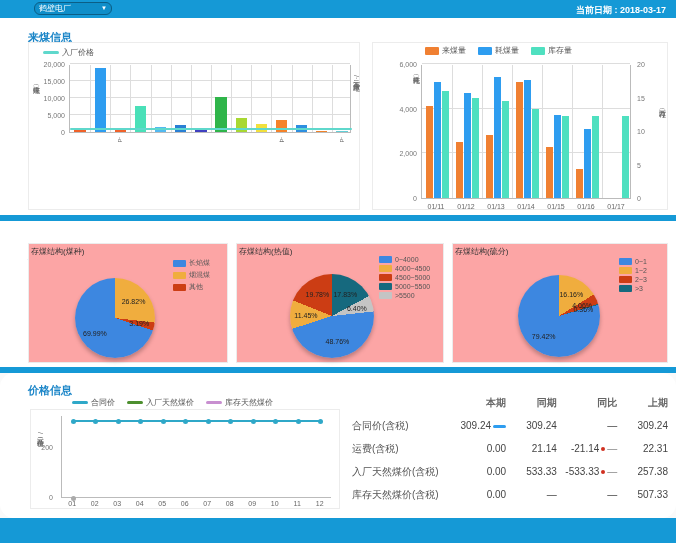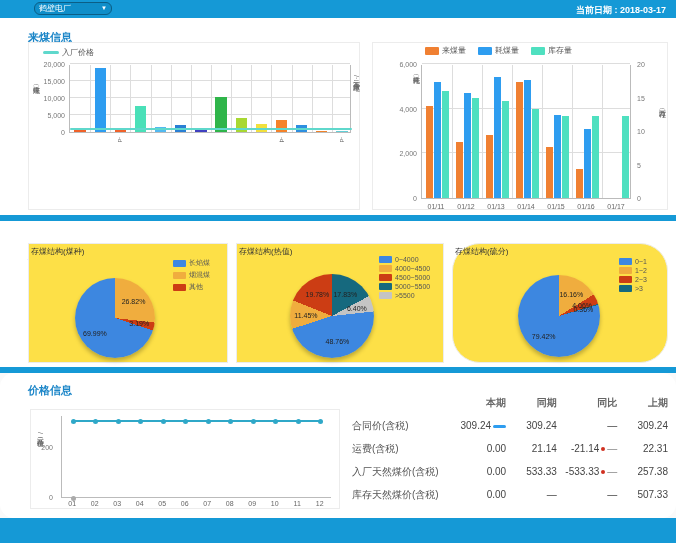--- a/index.html
+++ b/index.html
@@ -34,21 +34,21 @@
   .gridline-h { position:absolute; left:0; width:100%; height:1px; background:#ddd; }
   .gridline-v { position:absolute; top:0; width:1px; height:100%; background:#ddd; }
   .bar { position:absolute; bottom:0; }
   .ytick { position:absolute; font-size:7px; color:#777; text-align:right; width:32px; }
   .ytick2 { position:absolute; font-size:7px; color:#777; text-align:left; }
   .xlabel-v { position:absolute; font-size:6px; color:#666; writing-mode:vertical-rl; text-orientation:mixed; white-space:nowrap; }
   .xlabel-h { position:absolute; font-size:7px; color:#666; text-align:center; }
   .axis-label-v { position:absolute; font-size:7px; color:#666; writing-mode:vertical-rl; text-orientation:mixed; white-space:nowrap; }
   .overlay-line { position:absolute; height:2px; border-radius:1px; }
 
-  .pie-box { position:absolute; border:1px solid #ececec; background:#fde047; }
+  .pie-box { position:absolute; border:1px solid #ececec; background:#fca5a5; }
   .pie-title { position:absolute; left:2px; top:2px; font-size:8px; color:#333; }
   .pie { position:absolute; border-radius:50%; box-shadow:0 3px 4px rgba(0,0,0,0.25); }
   .pie-label { position:absolute; font-size:7px; color:#222; transform:translate(-50%,-50%); white-space:nowrap; }
   .pie-legend { position:absolute; display:flex; flex-direction:column; gap:2px; }
   .pie-legend .legend-item { gap:3px; font-size:7px; }
   .pie-legend .legend-swatch { width:13px; height:7px; }
 
   .dot { position:absolute; border-radius:50%; }
 
   .ptable { position:absolute; font-size:10px; color:#444; }
@@ -265,21 +265,21 @@
           <div class="legend-item">
             <div class="legend-swatch" style="background: rgb(22, 105, 126);"></div>
             <div>5000~5500</div>
           </div>
           <div class="legend-item">
             <div class="legend-swatch" style="background: rgb(196, 196, 196);"></div>
             <div>&gt;5500</div>
           </div>
         </div>
       </div>
-    <div class="pie-box" style="left:452px; top:22px; width:216px; height:120px;border-radius:28px;" id="pie3">
+    <div class="pie-box" style="left:452px; top:22px; width:216px; height:120px;" id="pie3">
         <div class="pie-title">存煤结构(硫分)</div>
         <div class="pie" style="left: 65px; top: 31px; width: 82px; height: 82px; background: conic-gradient(rgb(240, 173, 62) 0deg, rgb(240, 173, 62) 58.176deg, rgb(204, 61, 20) 58.176deg, rgb(204, 61, 20) 72.792deg, rgb(22, 105, 126) 72.792deg, rgb(22, 105, 126) 74.088deg, rgb(61, 135, 224) 74.088deg, rgb(61, 135, 224) 360deg);"></div>
         <div class="pie-label" style="left: 90.6863px; top: 92.2896px;">79.42%</div>
         <div class="pie-label" style="left: 118.358px; top: 49.7861px;">16.16%</div>
         <div class="pie-label" style="left: 129.128px; top: 61.452px;">4.06%</div>
         <div class="pie-label" style="left: 130.366px; top: 64.7548px;">0.36%</div>
         <div class="pie-legend" style="left: 166px; top: 14px;">
           <div class="legend-item">
             <div class="legend-swatch" style="background: rgb(61, 135, 224);"></div>
             <div>0~1</div>
@@ -296,20 +296,34 @@
             <div class="legend-swatch" style="background: rgb(22, 105, 126);"></div>
             <div>&gt;3</div>
           </div>
         </div>
       </div>
   </div>
   <div class="divider2"></div>
 
   <div class="panel panel3">
     <div class="sec-title" style="top:10px;">价格信息</div>
+    <div class="legend-row" style="left:72px; top:24px;" id="c3-legend">
+        <div class="legend-item">
+          <div class="legend-line" style="background: rgb(47, 168, 200);"></div>
+          <div>合同价</div>
+        </div>
+        <div class="legend-item">
+          <div class="legend-line" style="background: rgb(77, 143, 47);"></div>
+          <div>入厂天然煤价</div>
+        </div>
+        <div class="legend-item">
+          <div class="legend-line" style="background: rgb(200, 143, 208);"></div>
+          <div>库存天然煤价</div>
+        </div>
+      </div>
     <div class="chart-box" style="left:30px; top:36px; width:310px; height:100px;">
       <div class="axis-label-v" style="left:4px; top:22px;" id="c3-ylabel">元/吨（单价）</div>
       <div id="c3-yticks">
           <div class="ytick" style="left: -6px; top: 84px; width: 28px;">0</div>
           <div class="ytick" style="left: -6px; top: 34.303px; width: 28px;">200</div>
         </div>
       <div class="plot" style="left: 30px; top: 6px; width: 270px; height: 82px; border-left: 1px solid rgb(187, 187, 187); border-bottom: 1px solid rgb(187, 187, 187);" id="c3-plot">
           <div class="overlay-line" style="left: 11.25px; top: 4.15855px; width: 247.5px; background: rgb(47, 168, 200);"></div>
           <div class="dot" style="left: 8.75px; top: 2.65855px; width: 5px; height: 5px; background: rgb(47, 168, 200);"></div>
           <div class="dot" style="left: 31.25px; top: 2.65855px; width: 5px; height: 5px; background: rgb(47, 168, 200);"></div>

